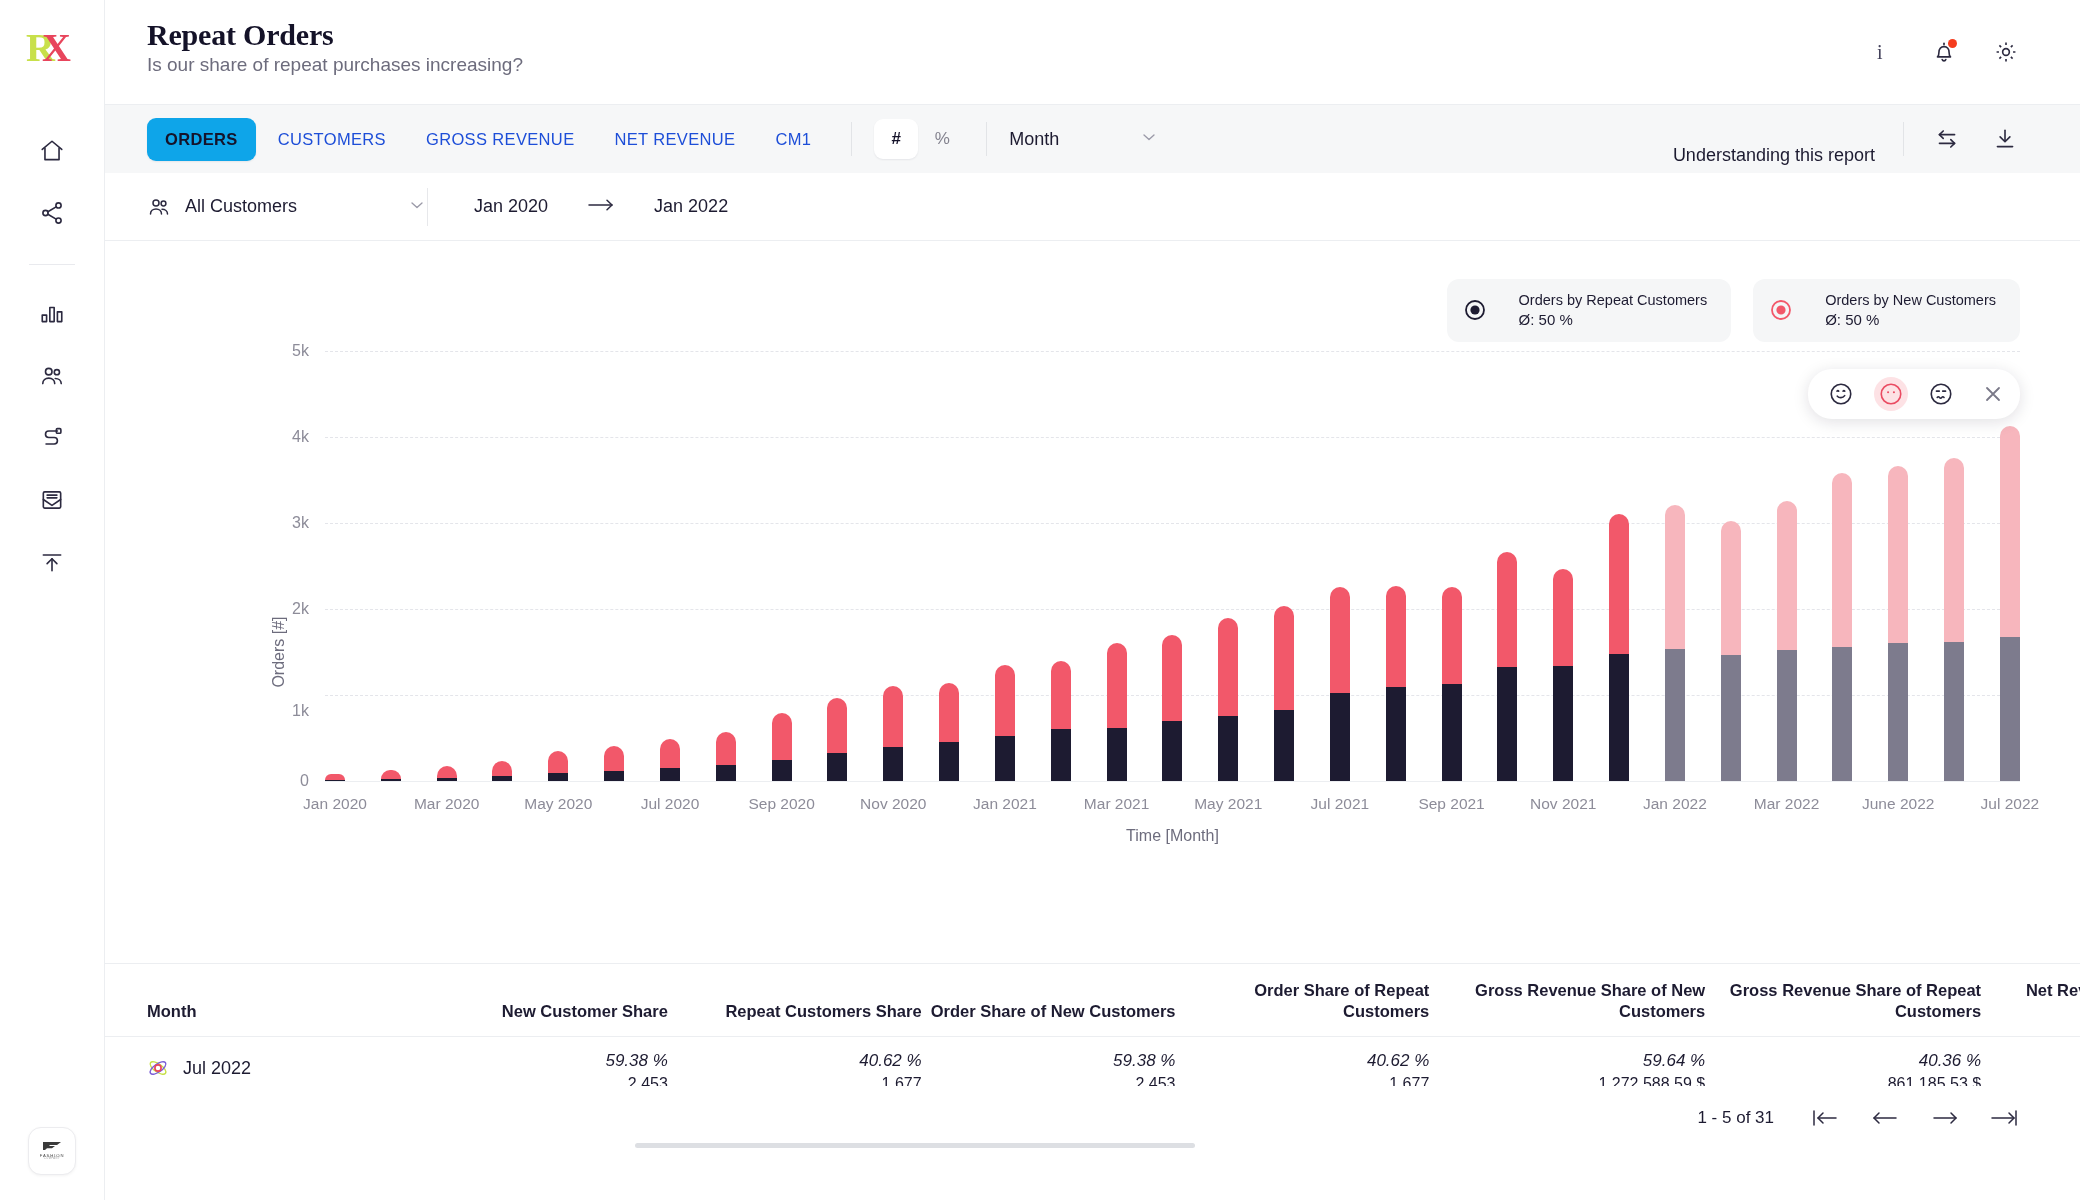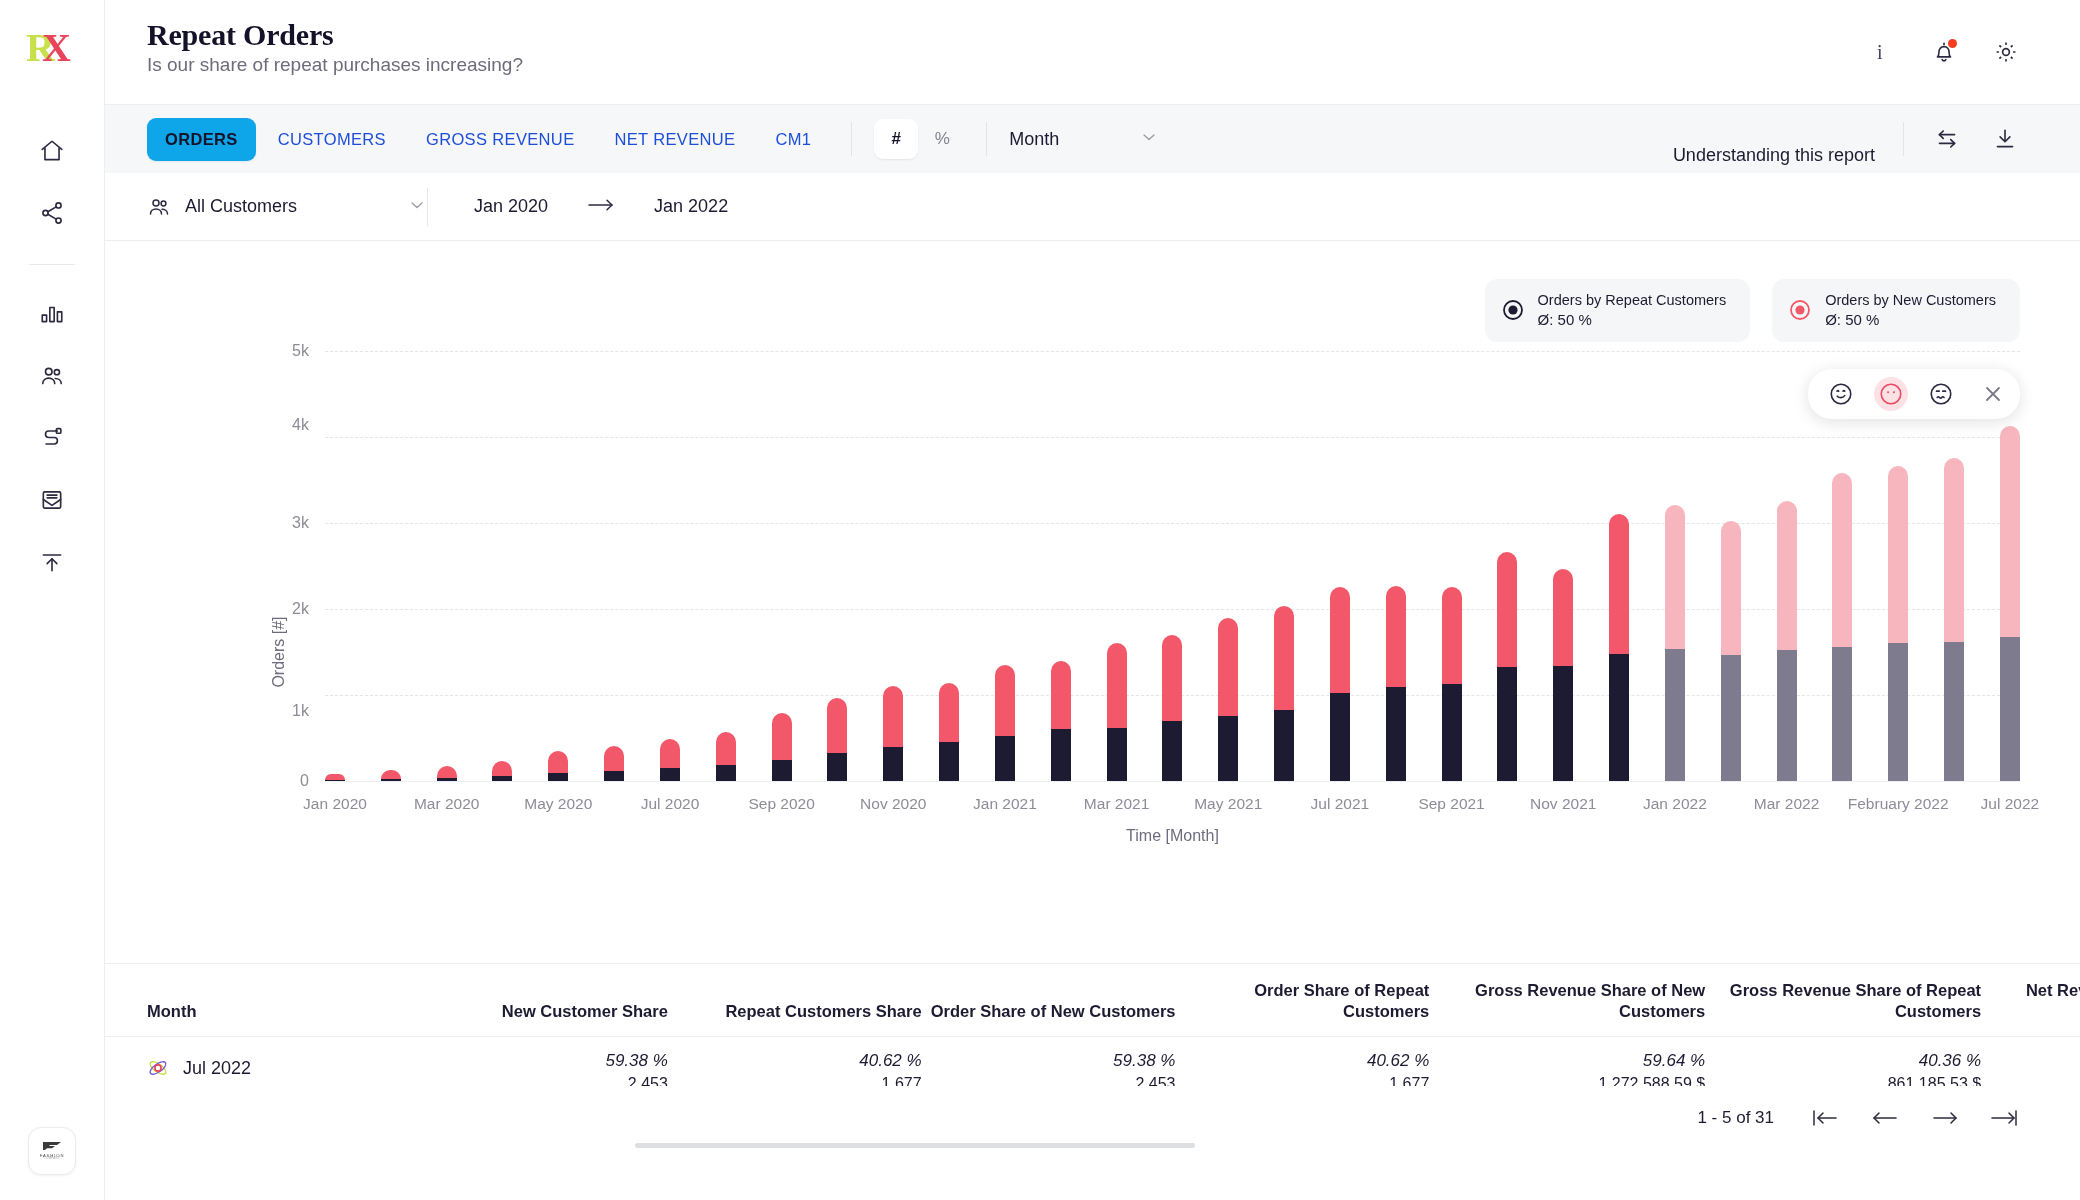--- a/index.html
+++ b/index.html
@@ -95,21 +95,21 @@
   .daterange { display: flex; align-items: center; gap: 38px; }
   .dateval { font-size: 18px; color: #1d1b31; cursor: pointer; }
 
   
   .chartpanel { flex: 1 1 auto; position: relative; background: #fff; min-height: 0; }
   .legend-row { position: absolute; top: 38px; right: 60px; display: flex; gap: 22px; z-index: 4;}
   .chip {
     background: #f5f6f7; border-radius: 12px; padding: 12px 24px 12px 16px;
     display: flex; align-items: center; gap: 13px; cursor: pointer; min-width: 232px;
   }
-  .chip .txt { line-height: 1.25; }
+  .chip .txt { line-height: 1.25; margin-left: 19px; }
   .chip .t1 { font-size: 14.5px; color: #1d1b31; display:block;}
   .chip .t2 { font-size: 15px; color: #1d1b31; display:block; margin-top: 2px;}
 
   .feedback {
     position: absolute; top: 128px; right: 60px; z-index: 6;
     background: #fff; border-radius: 24px; box-shadow: 0 3px 16px rgba(20,18,40,.13);
     display: flex; align-items: center; padding: 8px 12px 8px 16px; gap: 16px;
   }
   .fb-face { width: 34px; height: 34px; border-radius: 50%; display:flex; align-items:center; justify-content:center; cursor:pointer;}
   .fb-face.sel { background: #fde2e5; }
@@ -397,21 +397,21 @@
         </div>
       </div>
 
       <div class="plot-wrap">
         <div class="ylabel">Orders [#]</div>
         <div id="yticks">
             <div class="ytick" style="top: 440px;">0</div>
             <div class="ytick" style="top: 370px;">1k</div>
             <div class="ytick" style="top: 268px;">2k</div>
             <div class="ytick" style="top: 182px;">3k</div>
-            <div class="ytick" style="top: 84px;">4k</div>
+            <div class="ytick" style="top: 96px;">4k</div>
             <div class="ytick" style="top: 10px;">5k</div>
           </div>
         <div id="grid">
             <div class="gridline" style="top: 354px;"></div>
             <div class="gridline" style="top: 268px;"></div>
             <div class="gridline" style="top: 182px;"></div>
             <div class="gridline" style="top: 96px;"></div>
             <div class="gridline" style="top: 10px;"></div>
           </div>
         <div class="bars" id="bars" style="top: 10px; height: 430px;">
@@ -592,21 +592,21 @@
             <div class="xtick"></div>
             <div class="xtick">
               <span>Jan 2022</span>
             </div>
             <div class="xtick"></div>
             <div class="xtick">
               <span>Mar 2022</span>
             </div>
             <div class="xtick"></div>
             <div class="xtick">
-              <span>February 2022</span>
+              <span>June 2022</span>
             </div>
             <div class="xtick"></div>
             <div class="xtick">
               <span>Jul 2022</span>
             </div>
           </div>
         <div class="xaxis-label" id="xaxislabel" style="top: 486px;">Time [Month]</div>
       </div>
     </div>
 

